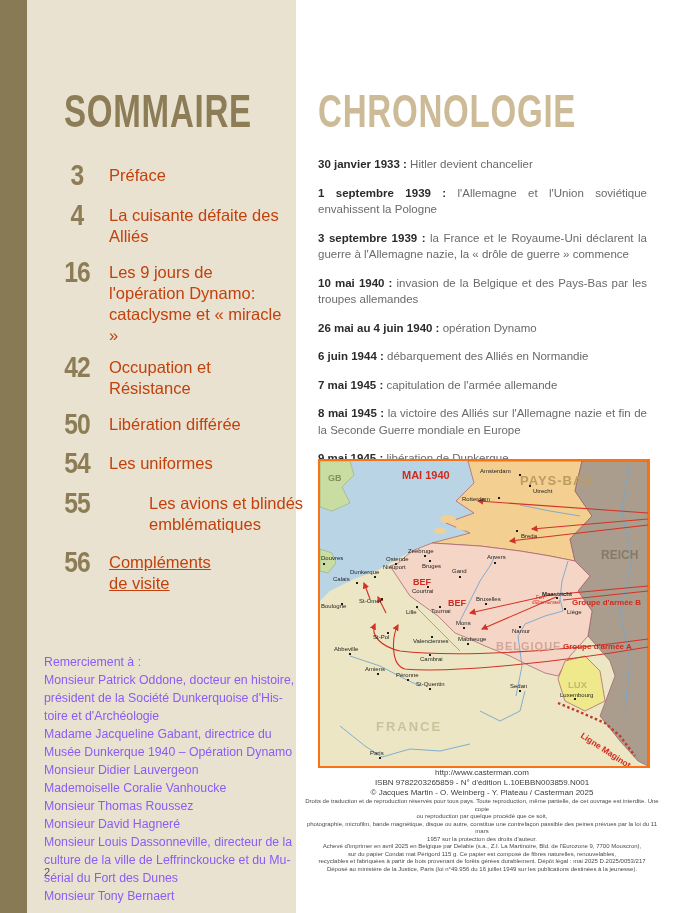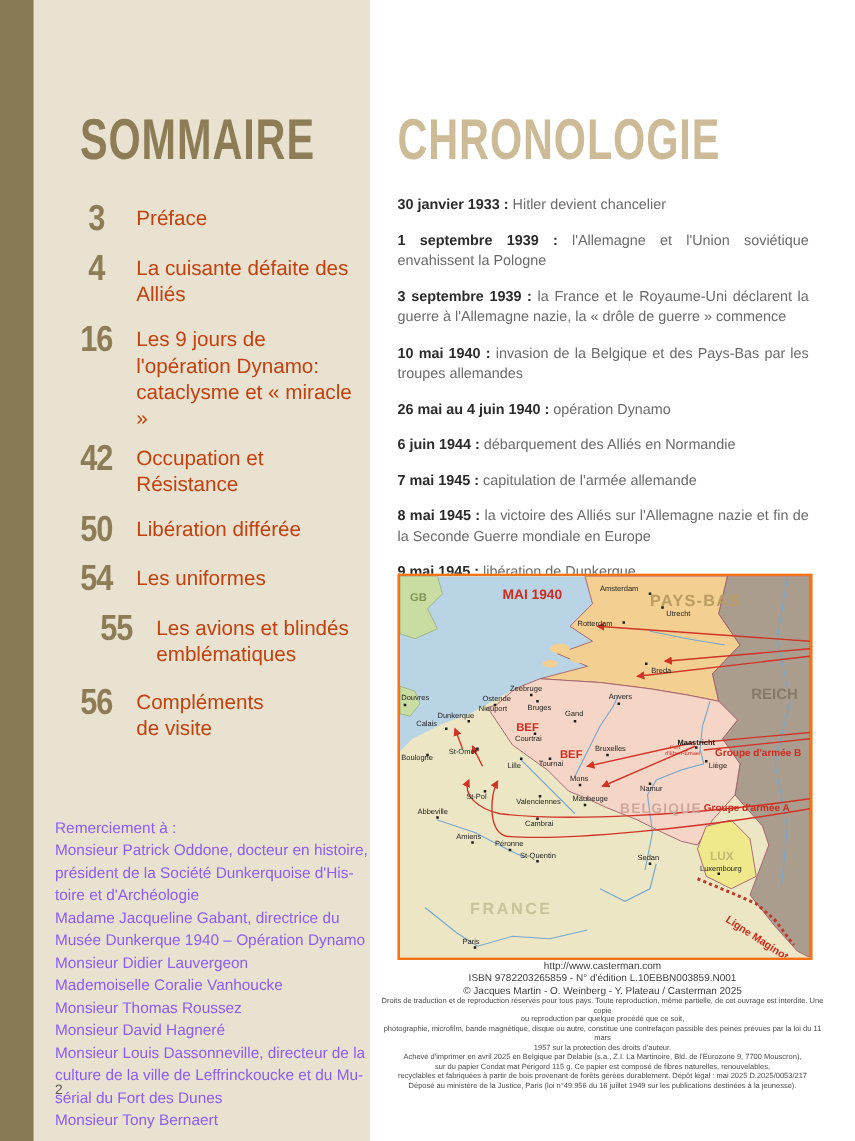--- a/index.html
+++ b/index.html
@@ -59,27 +59,27 @@
     <div class="toc-label" style="width:130px;">Occupation et Résistance</div>
   </div>
   <div class="toc-row" style="left:56px;top:409px;">
     <div class="toc-num">50</div>
     <div class="toc-label">Libération différée</div>
   </div>
   <div class="toc-row" style="left:56px;top:448px;">
     <div class="toc-num">54</div>
     <div class="toc-label">Les uniformes</div>
   </div>
-  <div class="toc-row" style="left:72px;top:488px;">
+  <div class="toc-row" style="left:56px;top:488px;gap:40px;">
     <div class="toc-num">55</div>
     <div class="toc-label">Les avions et blindés emblématiques</div>
   </div>
   <div class="toc-row" style="left:56px;top:547px;">
     <div class="toc-num">56</div>
-    <div class="toc-label" style="width:120px;">Compléments de visite</div>
+    <div class="toc-label" style="width:120px;text-decoration:underline;">Compléments de visite</div>
   </div>
 
   <div class="ack">
     <div>Remerciement à :</div>
     <div>Monsieur Patrick Oddone, docteur en histoire,</div>
     <div>président de la Société Dunkerquoise d'His-</div>
     <div>toire et d'Archéologie</div>
     <div>Madame Jacqueline Gabant, directrice du</div>
     <div>Musée Dunkerque 1940 – Opération Dynamo</div>
     <div>Monsieur Didier Lauvergeon</div>

